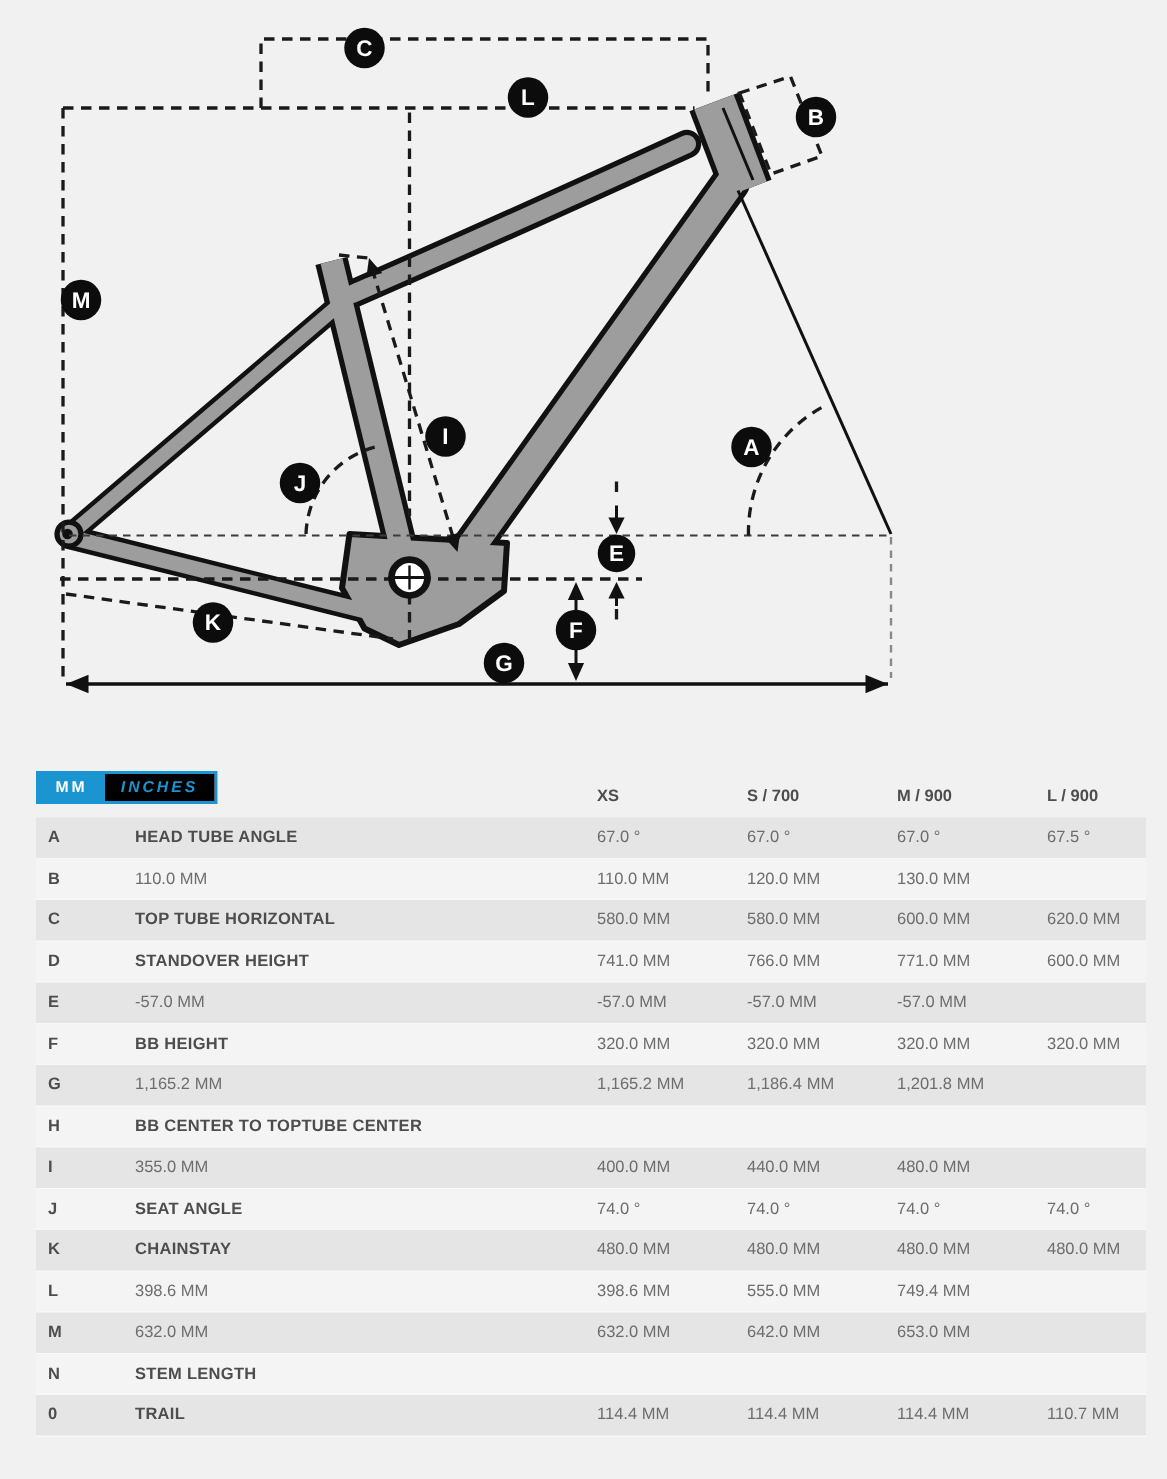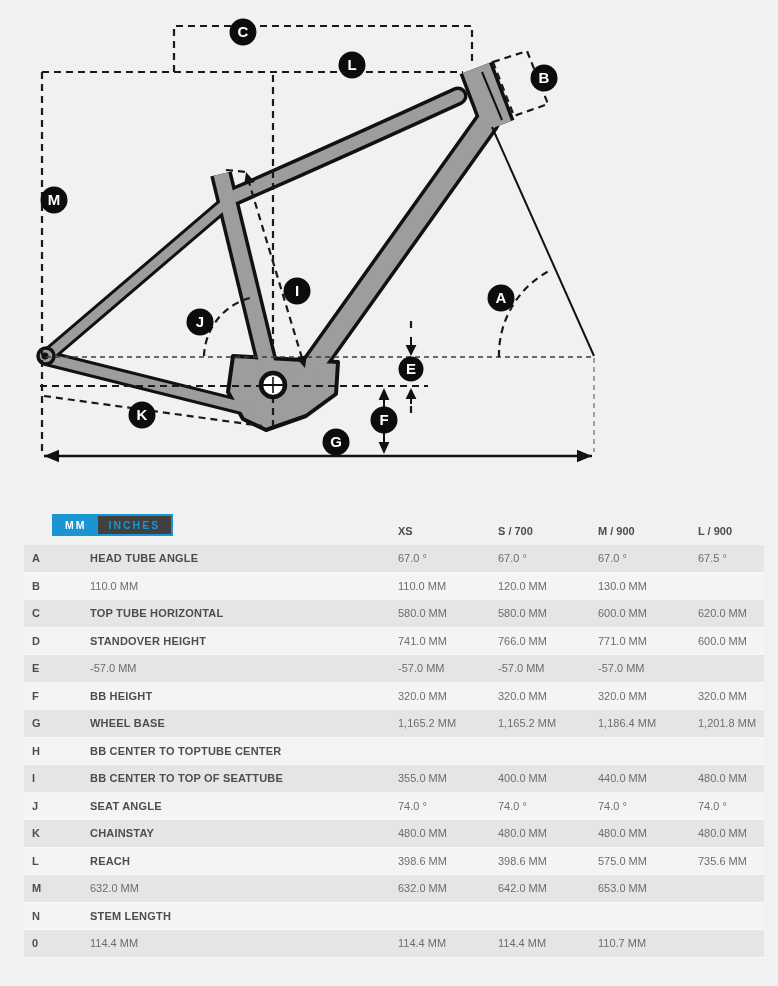--- a/index.html
+++ b/index.html
@@ -6,28 +6,28 @@
   body {
     width:778px; height:986px; position:relative; overflow:hidden;
     background:#f1f1f2;
     font-family:"Liberation Sans", sans-serif;
   }
   
   .diagram-wrap { position:absolute; top:0; left:0; width:778px; height:500px; }
   
   .unit-toggle {
     position:absolute; top:514px; left:24px; display:flex;
-    border:2px solid #1b95d2; background:#fff; height:22px; box-sizing:border-box;margin-left:28px;
+    border:2px solid #1b95d2; background:#fff; height:22px; box-sizing:border-box;
   }
   .unit-tab {
     font-size:10.5px; font-weight:bold; letter-spacing:2px;
     line-height:18px; padding:0 11px; cursor:pointer; white-space:nowrap;
   }
   .unit-tab.active   { background:#1b95d2; color:#ffffff; }
-  .unit-tab.inactive { background:#404040; color:#1b95d2; }
+  .unit-tab.inactive { background:#000000; color:#1b95d2;font-style:italic; }
   
   .geo-table { position:absolute; top:518px; left:24px; width:740px; font-size:11px; }
   .thead, .trow {
     display:grid;
     grid-template-columns:66px 308px 100px 100px 100px 1fr;
     align-items:center;
   }
   .thead { height:27px; line-height:27px; font-weight:bold; color:#4d4d4d; }
   .trow  { height:27.5px; line-height:27.5px; box-sizing:border-box; border-bottom:1px solid #f8f8f8; }
   .trow.dark  { background:#e5e5e5; }
@@ -218,37 +218,35 @@
       <div class="trow light">
         <span class="c-letter">F</span>
         <span class="c-name">BB HEIGHT</span>
         <span class="c-val">320.0 MM</span>
         <span class="c-val">320.0 MM</span>
         <span class="c-val">320.0 MM</span>
         <span class="c-val">320.0 MM</span>
       </div>
       <div class="trow dark">
         <span class="c-letter">G</span>
-        <span class="c-name">WHEEL BASE</span>
         <span class="c-val">1,165.2 MM</span>
         <span class="c-val">1,165.2 MM</span>
         <span class="c-val">1,186.4 MM</span>
         <span class="c-val">1,201.8 MM</span>
       </div>
       <div class="trow light">
         <span class="c-letter">H</span>
         <span class="c-name">BB CENTER TO TOPTUBE CENTER</span>
         <span class="c-val"></span>
         <span class="c-val"></span>
         <span class="c-val"></span>
         <span class="c-val"></span>
       </div>
       <div class="trow dark">
         <span class="c-letter">I</span>
-        <span class="c-name">BB CENTER TO TOP OF SEATTUBE</span>
         <span class="c-val">355.0 MM</span>
         <span class="c-val">400.0 MM</span>
         <span class="c-val">440.0 MM</span>
         <span class="c-val">480.0 MM</span>
       </div>
       <div class="trow light">
         <span class="c-letter">J</span>
         <span class="c-name">SEAT ANGLE</span>
         <span class="c-val">74.0 °</span>
         <span class="c-val">74.0 °</span>
@@ -258,42 +256,42 @@
       <div class="trow dark">
         <span class="c-letter">K</span>
         <span class="c-name">CHAINSTAY</span>
         <span class="c-val">480.0 MM</span>
         <span class="c-val">480.0 MM</span>
         <span class="c-val">480.0 MM</span>
         <span class="c-val">480.0 MM</span>
       </div>
       <div class="trow light">
         <span class="c-letter">L</span>
-        <span class="c-name">REACH</span>
         <span class="c-val">398.6 MM</span>
         <span class="c-val">398.6 MM</span>
-        <span class="c-val">575.0 MM</span>
-        <span class="c-val">735.6 MM</span>
+        <span class="c-val">555.0 MM</span>
+        <span class="c-val">749.4 MM</span>
       </div>
       <div class="trow dark">
         <span class="c-letter">M</span>
         <span class="c-val">632.0 MM</span>
         <span class="c-val">632.0 MM</span>
         <span class="c-val">642.0 MM</span>
         <span class="c-val">653.0 MM</span>
       </div>
       <div class="trow light">
         <span class="c-letter">N</span>
         <span class="c-name">STEM LENGTH</span>
         <span class="c-val"></span>
         <span class="c-val"></span>
         <span class="c-val"></span>
         <span class="c-val"></span>
       </div>
       <div class="trow dark">
         <span class="c-letter">0</span>
+        <span class="c-name">TRAIL</span>
         <span class="c-val">114.4 MM</span>
         <span class="c-val">114.4 MM</span>
         <span class="c-val">114.4 MM</span>
         <span class="c-val">110.7 MM</span>
       </div>
     </div>
 </div>
 
 </body></html>

